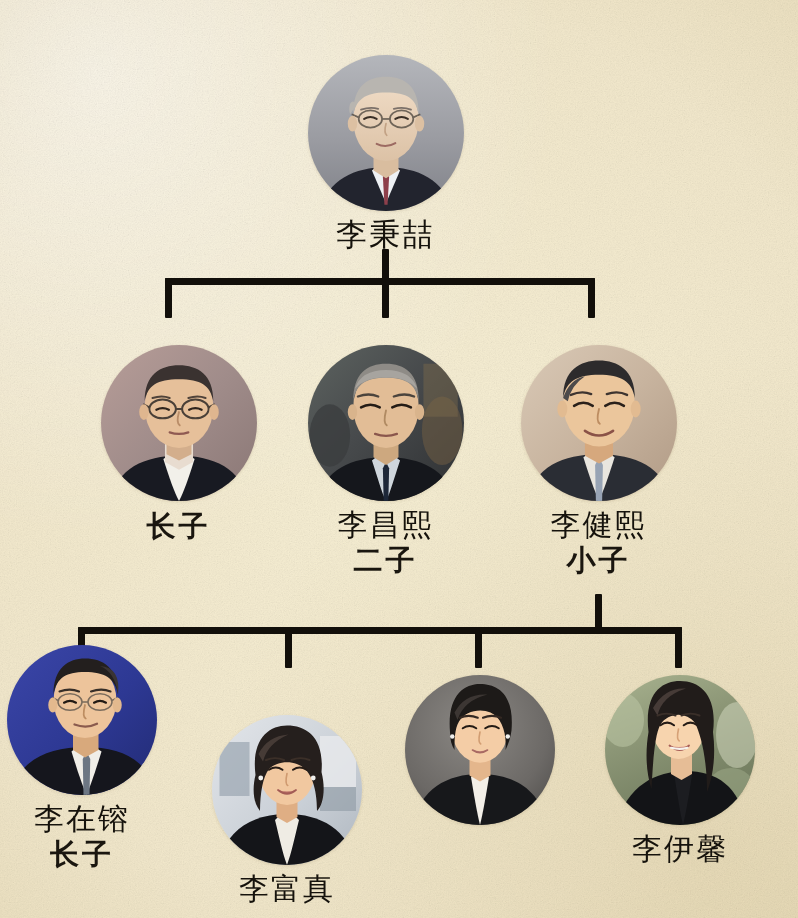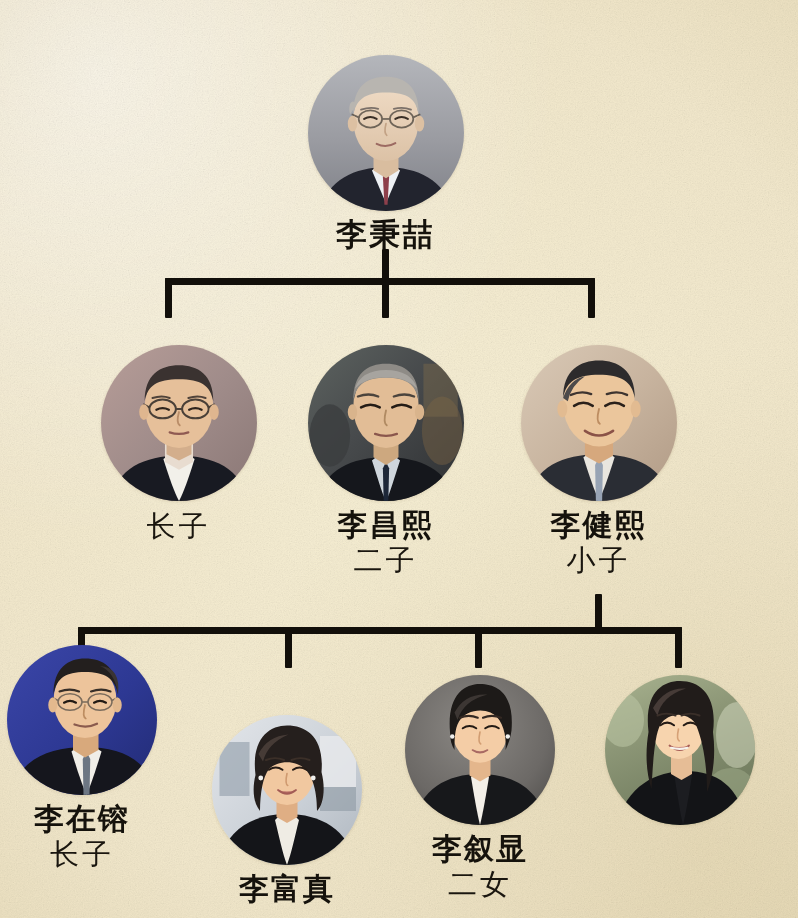--- a/index.html
+++ b/index.html
@@ -53,29 +53,29 @@
   .avatar svg { display: block; }
 
   .node-label {
     margin-top: 7px;
     text-align: center;
     line-height: 1.12;
     color: #181510;
   }
   .node-name {
     font-size: 30px;
-    font-weight: 700;
+    font-weight: 400;
     letter-spacing: 2px;
     color: #15120c;
     white-space: nowrap;
     display: block;
   }
   .node-role {
     font-size: 29px;
-    font-weight: 400;
+    font-weight: 700;
     letter-spacing: 3px;
     color: #1a160f;
     white-space: nowrap;
     display: block;
     margin-top: 2px;
     text-align: center;
   }
   .root .node-name { font-size: 31px; }
 
   
@@ -385,24 +385,20 @@
         <path d="M53.5 35.5 q4.5 -3 9 0" stroke="#221a14" stroke-width="1.4" fill="none" stroke-linecap="round"></path>
         <path d="M36.5 28.5 q6 -2.5 12 0" stroke="#332822" stroke-width="1.4" fill="none" stroke-linecap="round"></path>
         <path d="M52 28.5 q6 -2.5 12 0" stroke="#332822" stroke-width="1.4" fill="none" stroke-linecap="round"></path>
         <path d="M50 38 q-1.5 7 0.5 8" stroke="#d19d72" stroke-width="1.1" fill="none" stroke-linecap="round"></path>
         <path d="M45 50 q5 3.5 10 0 q-5 1.5 -10 0 Z" fill="#c08078"></path>
         <path d="M45 50 q5 3.5 10 0" stroke="#a86a63" stroke-width="1.1" fill="none" stroke-linecap="round"></path>
         <circle cx="31.5" cy="41" r="1.5" fill="#eeeeec"></circle>
         <circle cx="68.5" cy="41" r="1.5" fill="#eeeeec"></circle>
       </svg>
     </div>
-    <div class="node-label">
-      <span class="node-name">李叙显</span>
-      <span class="node-role">二女</span>
-    </div>
   </div>
 
   <div class="node" style="left:605px; top:675px; width:150px;">
     <div class="avatar" style="width:150px; height:150px;">
       <svg width="150" height="150" viewBox="0 0 100 100">
         <defs>
           <linearGradient id="bgG3d" x1="0" y1="0" x2="0.4" y2="1">
             <stop offset="0%" stop-color="#a9b390"></stop>
             <stop offset="45%" stop-color="#8c9676"></stop>
             <stop offset="100%" stop-color="#6f7a5d"></stop>
@@ -423,16 +419,17 @@
         <path d="M52.5 33.5 q4.5 -3.5 9 0" stroke="#241b16" stroke-width="1.4" fill="none" stroke-linecap="round"></path>
         <path d="M35 27 q6 -2.5 12 0" stroke="#3a2f29" stroke-width="1.3" fill="none" stroke-linecap="round"></path>
         <path d="M51 27 q6 -2.5 12 0" stroke="#3a2f29" stroke-width="1.3" fill="none" stroke-linecap="round"></path>
         <path d="M49 36 q-1.5 7 0.5 8" stroke="#d6a177" stroke-width="1.1" fill="none" stroke-linecap="round"></path>
         <path d="M43 47 q7 6 13 0 q-7 2 -13 0 Z" fill="#c2756c"></path>
         <path d="M43 47 q7 6 13 0" stroke="#a85f58" stroke-width="1.2" fill="none" stroke-linecap="round"></path>
         <path d="M44 48.5 q6 1.5 11 0" stroke="#f6f3ee" stroke-width="1.4" fill="none" stroke-linecap="round"></path>
       </svg>
     </div>
     <div class="node-label">
+      <span class="node-name">李伊馨</span>
     </div>
   </div>
 
 </div>
 
 </body></html>

